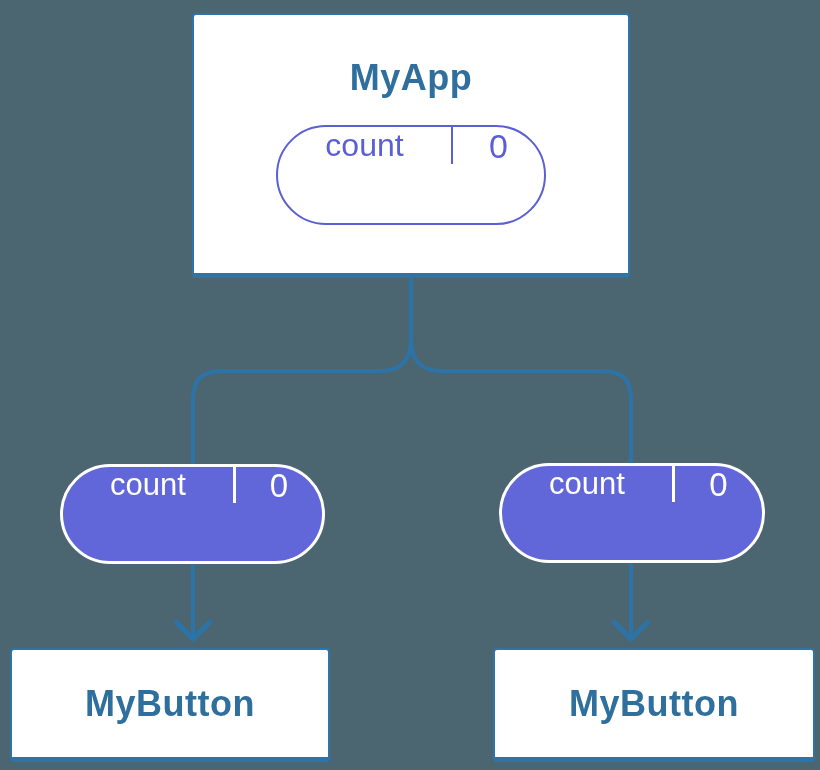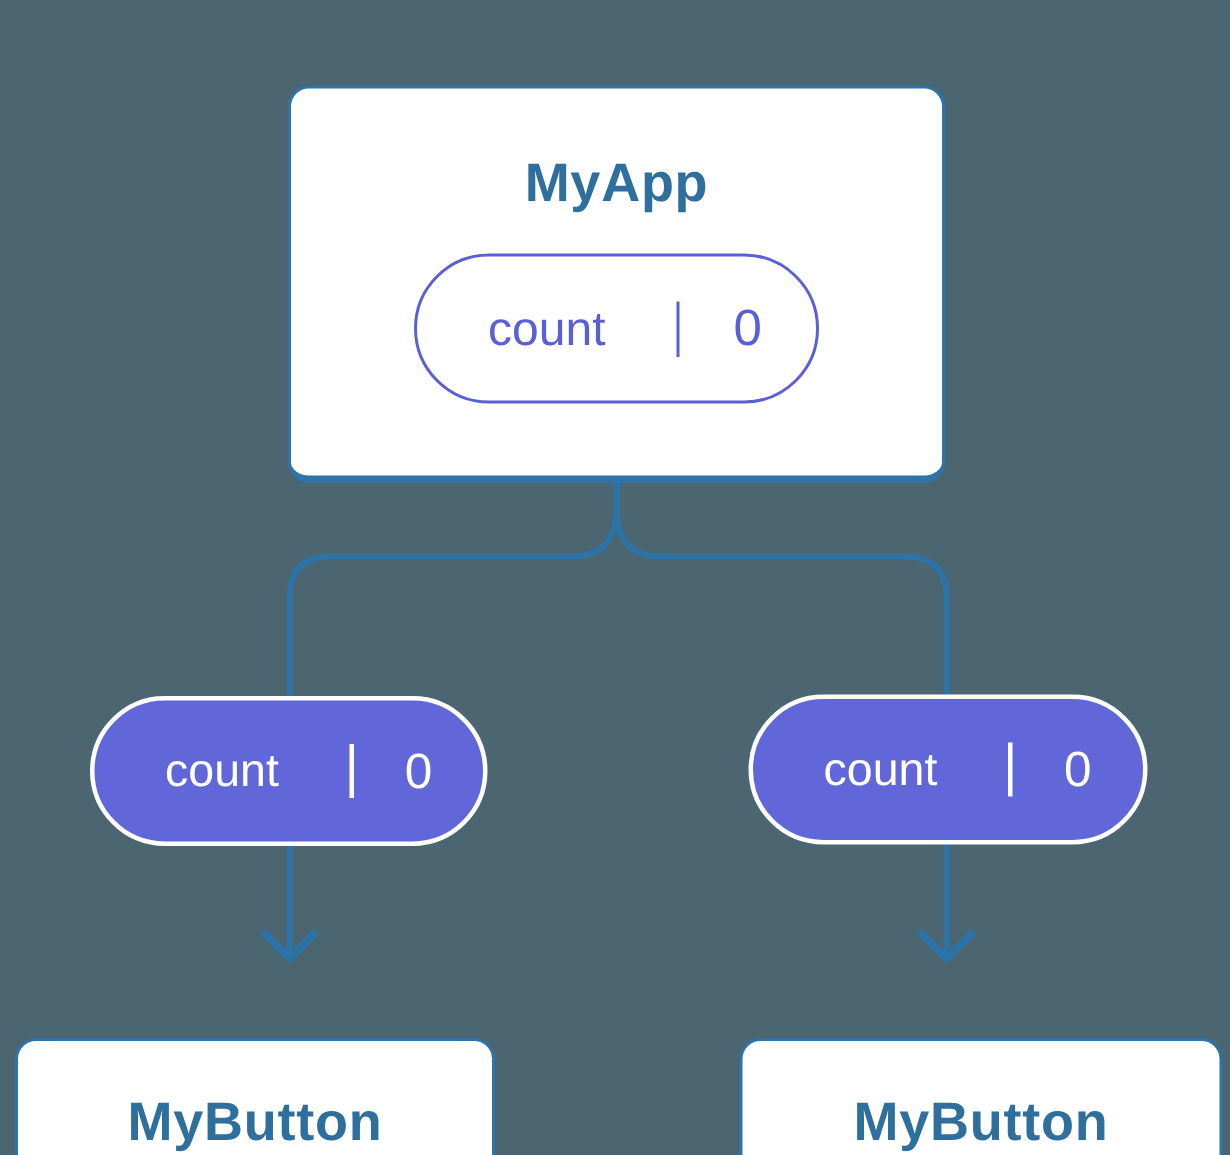--- a/index.html
+++ b/index.html
@@ -13,46 +13,45 @@
   }
   .connectors { position: absolute; left: 0; top: 0; width: 820px; height: 770px; }
   .ln   { fill: none; stroke: var(--line, #2C74A8); stroke-width: 4; }
   .head { fill: none; stroke: var(--line, #2C74A8); stroke-width: 5; stroke-linejoin: miter; }
 
   .node {
     position: absolute;
     background: var(--node-bg, #FFFFFF);
     border: 2px solid var(--node-border, #2E74A8);
     border-bottom-width: 5px;
-    border-radius: 14px;
+    border-radius: 4px;
     box-sizing: border-box;
     display: flex;
     flex-direction: column;
     align-items: center;
     justify-content: center;
-    margin-top: 44px;
   }
   .node-title {
     color: var(--node-text, #2F6F9D);
     font-size: 36px;
     font-weight: 600;
     letter-spacing: 0.5px;
   }
   .node.app {
     left: 192px; top: 13px; width: 438px; height: 265px;
     justify-content: flex-start;
     padding-top: 42px;
     gap: 26px;
   }
   .node.btn-left  { left: 10px;  top: 648px; width: 320px; height: 114px; }
   .node.btn-right { left: 493px; top: 648px; width: 322px; height: 114px; }
 
   .pill {
     display: flex;
-    align-items: center;
+    align-items: flex-start;
     border-radius: 60px;
     box-sizing: border-box;
     overflow: hidden;
   }
   .pill .cell { display: flex; align-items: center; justify-content: center; }
   .pill.outline {
     width: 270px; height: 100px;
     background: var(--node-bg, #FFFFFF);
     border: 2px solid var(--pill-outline, #5A5FD6);
     color: var(--pill-outline, #5A5FD6);

